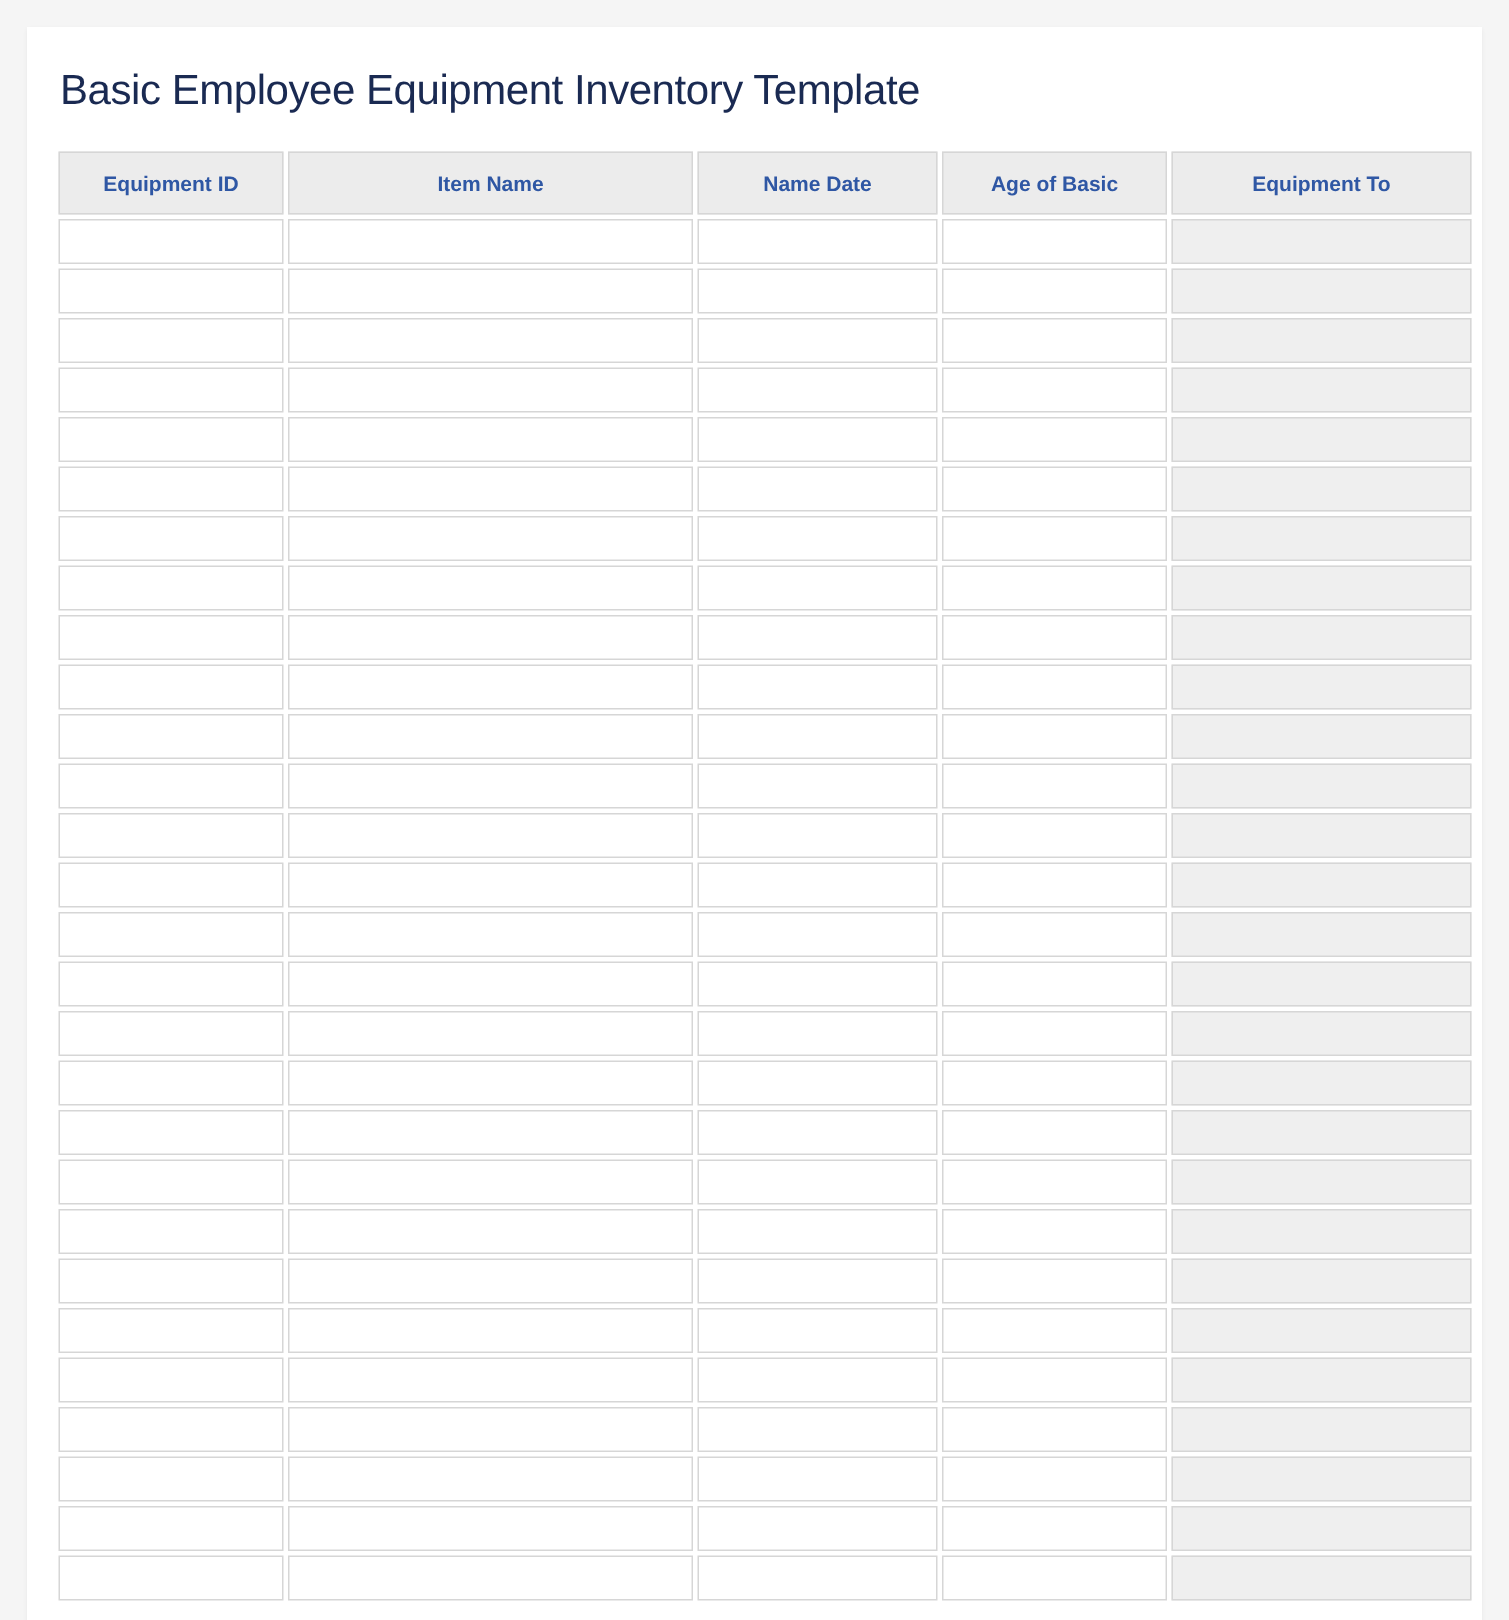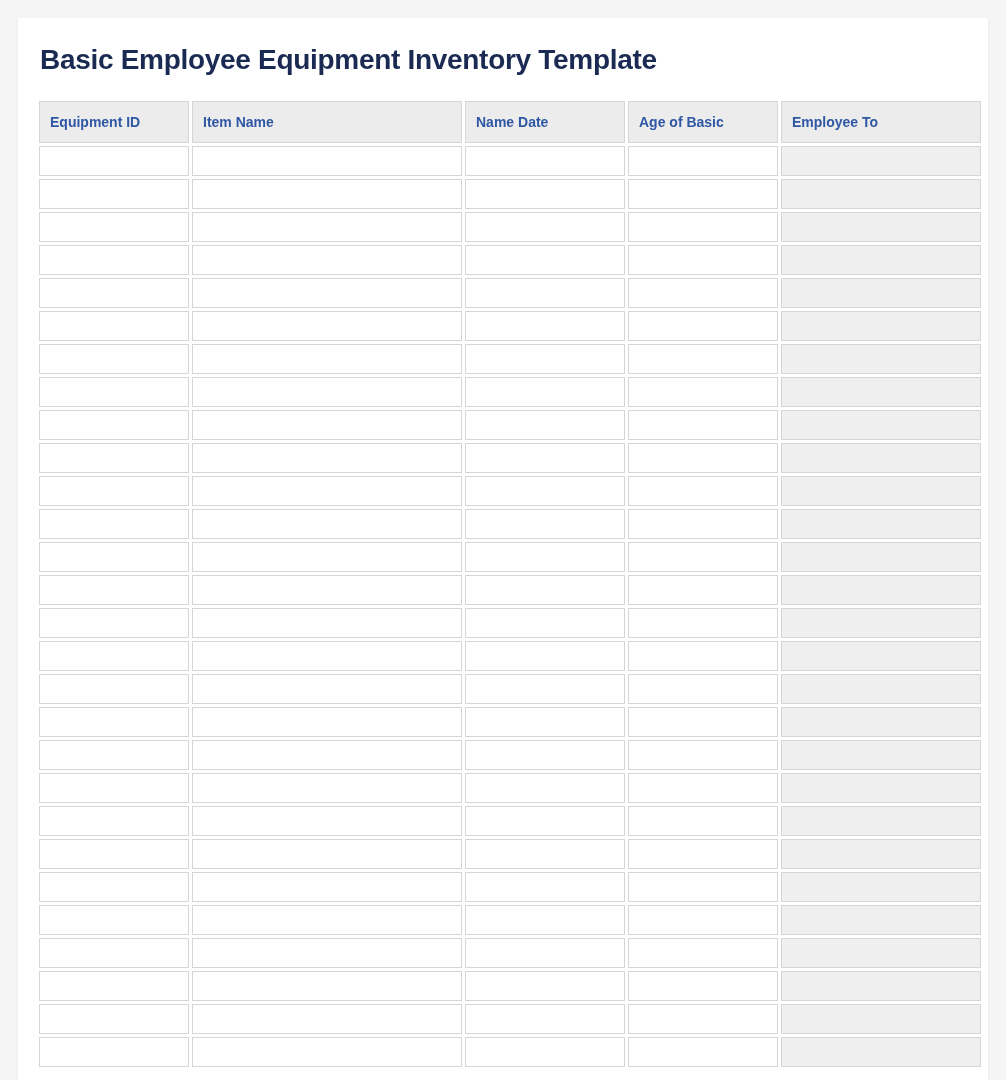--- a/index.html
+++ b/index.html
@@ -11,36 +11,36 @@
   .page {
     background: #ffffff;
     width: 970px;
     margin: 0 auto;
     padding: 20px 18px 24px 18px;
     box-shadow: 0 1px 3px rgba(0,0,0,0.06);
   }
   h1.title {
     color: #1a2a52;
     font-size: 28px;
-    font-weight: 700;
+    font-weight: 400;
     margin: 6px 0 22px 4px;
     letter-spacing: -0.3px;
   }
   table.grid {
     width: 100%;
     border-collapse: separate;
     border-spacing: 3px;
     table-layout: fixed;
   }
   table.grid th {
     background: #ececec;
     color: #2f57a4;
     font-size: 14px;
     font-weight: 700;
-    text-align: left;
+    text-align: center;
     padding: 12px 10px;
     border: 1px solid #d6d6d6;
   }
   table.grid td {
     height: 30px;
     border: 1px solid #d6d6d6;
     background: #ffffff;
   }
   table.grid td.shaded {
     background: #efefef;
@@ -66,21 +66,21 @@
         <col class="c-date">
         <col class="c-age">
         <col class="c-assn">
     </colgroup>
     <thead>
       <tr>
         <th>Equipment ID</th>
         <th>Item Name</th>
         <th>Name Date</th>
         <th>Age of Basic</th>
-        <th>Employee To</th>
+        <th>Equipment To</th>
       </tr>
     </thead>
     <tbody id="rows-body">
 
     <tr>
           <td></td>
           <td></td>
           <td></td>
           <td></td>
           <td class="shaded"></td>

